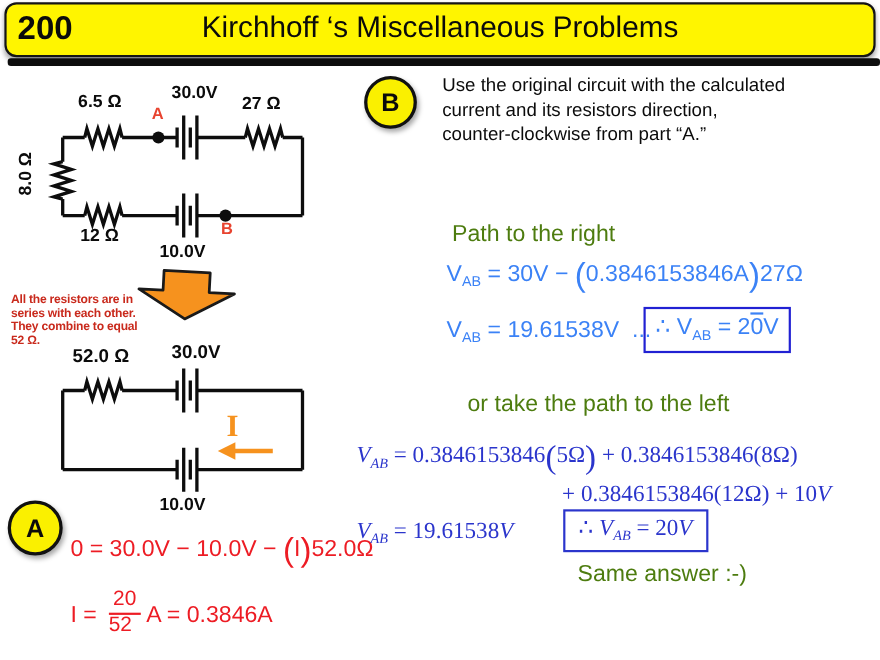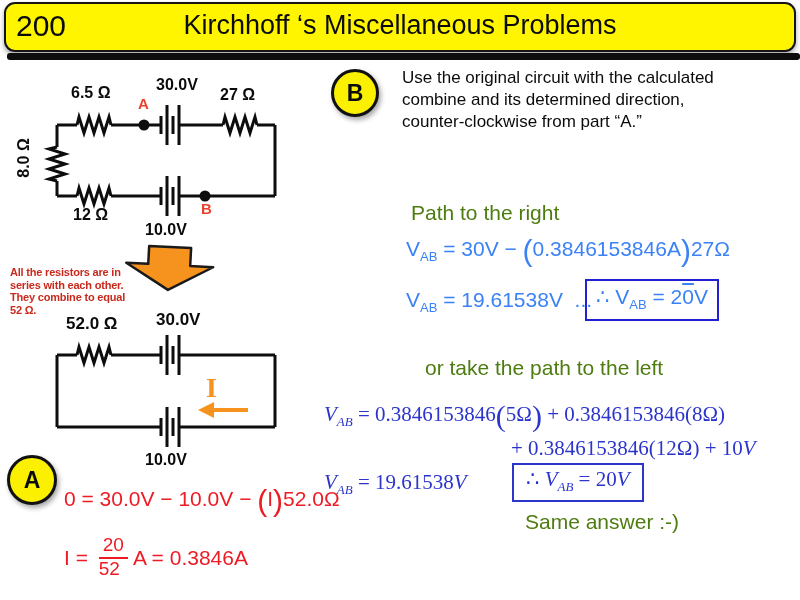--- a/index.html
+++ b/index.html
@@ -4,21 +4,21 @@
 <style>
   html,body{margin:0;padding:0}
   body{width:800px;height:600px;position:relative;background:#ffffff;
        font-family:"Liberation Sans",sans-serif;overflow:hidden;color:#0b0b0b}
   .abs{position:absolute}
 
   
   .banner{left:4px;top:2px;width:788px;height:46px;background:#FFF500;
           border:2px solid #151515;border-radius:11px;
           box-shadow:0 3px 5px rgba(0,0,0,.35)}
-  .pagenum{left:16px;top:9px;font-size:30px;font-weight:normal}
+  .pagenum{left:16px;top:9px;font-size:30px;font-weight:bold}
   .title{left:100px;top:10px;width:600px;text-align:center;font-size:27px;font-weight:normal}
   .divbar{left:7px;top:53px;width:793px;height:7px;background:#0d0d0d;border-radius:3px}
 
   
   .badge{border-radius:50%;background:#FAF000;border:3px solid #111;
          display:flex;align-items:center;justify-content:center;
          font-weight:bold;font-size:23px;box-shadow:2px 3px 5px rgba(0,0,0,.35)}
 
   
   .clabel{font-weight:bold;font-size:16px;white-space:nowrap}
@@ -79,21 +79,21 @@
 <span class="abs clabel" style="left:220px;top:86px">27 Ω</span>
 <span class="abs node" style="left:138px;top:95px">A</span>
 <span class="abs clabel rot" style="left:-6px;top:149px;width:60px;text-align:center">8.0 Ω</span>
 <span class="abs clabel" style="left:73px;top:206px">12 Ω</span>
 <span class="abs clabel" style="left:145px;top:221px">10.0V</span>
 <span class="abs node" style="left:201px;top:200px">B</span>
 
 <div class="abs badge" style="left:331px;top:69px;width:42px;height:42px">B</div>
 <div class="abs" style="left:402px;top:67px">
   <div class="instr">Use the original circuit with the calculated</div>
-  <div class="instr">combine and its determined direction,</div>
+  <div class="instr">current and its resistors direction,</div>
   <div class="instr">counter-clockwise from part “A.”</div>
 </div>
 
 <div class="abs" style="left:10px;top:266px">
   <div class="annot">All the resistors are in</div>
   <div class="annot">series with each other.</div>
   <div class="annot">They combine to equal</div>
   <div class="annot">52 Ω.</div>
 </div>
 

